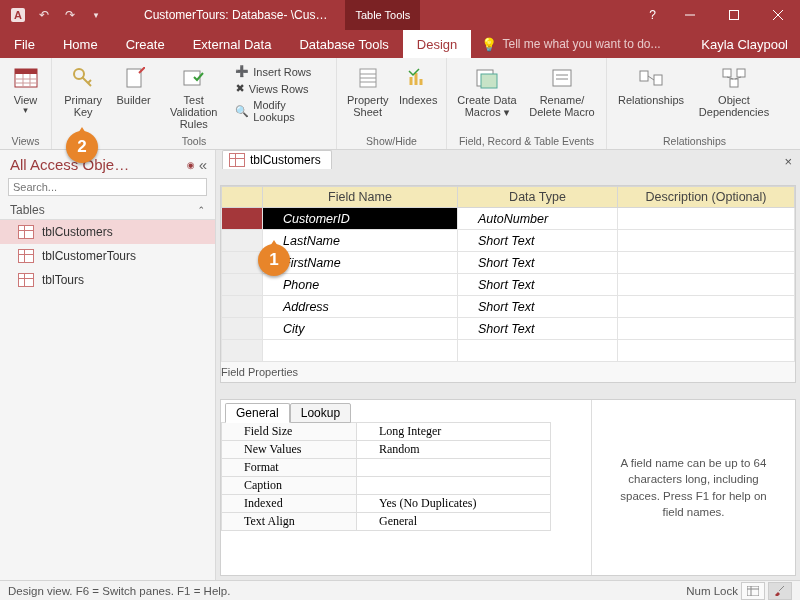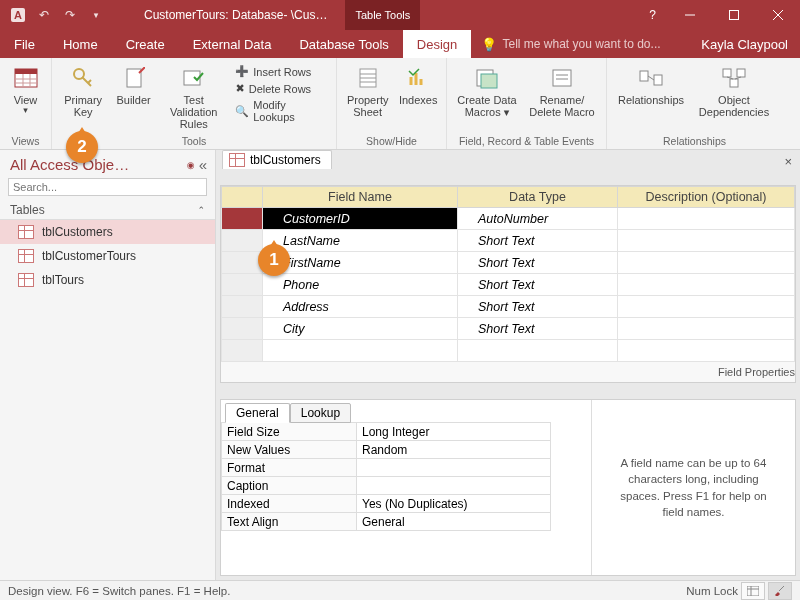--- a/index.html
+++ b/index.html
@@ -45,29 +45,29 @@
   .doc-tab { background: #fff; border: 1px solid #ccc; border-bottom: none; padding: 2px 10px 2px 6px; font-size: 12px; display:flex; align-items:center; gap:5px; border-radius: 2px 2px 0 0;}
   .doc-close { margin-left: auto; padding: 0 8px; font-size: 13px; color:#555; cursor:pointer;}
 
   .grid-wrap { background: #fff; border: 1px solid #d0d0d0; margin: 16px 4px; }
   table.design { width: 100%; border-collapse: collapse; font-size: 12.5px;}
   table.design th { background: #f4e9b8; font-weight: normal; border: 1px solid #d6d6d6; padding: 3px 6px; color:#444;}
   table.design td { border: 1px solid #e3e3e3; padding: 2px 20px; height: 22px; font-style: italic;}
   .rowhdr { width: 18px; background: #eee; border: 1px solid #d6d6d6;}
   .rowhdr.sel { background: #a4373a;}
   .cell-sel { background: #000; color: #fff;}
-  .fieldprops-title { text-align: right; font-size: 11px; color:#555; padding:4px 0; background:#f8f8f8;}
+  .fieldprops-title { text-align: left; font-size: 11px; color:#555; padding:4px 0; background:#f8f8f8;}
   
   .props { display:flex; border:1px solid #d0d0d0; margin:0 4px 4px 4px; background:#fff; height: 203px; gap: 40px;}
   .props-left { width: 330px; display:flex; flex-direction:column;}
   .prop-tabs { display:flex; font-size:12px; padding: 2px 0 0 4px; gap:0;}
   .prop-tab { border:1px solid #bbb; padding:2px 10px; background:#f4f4f4; cursor:pointer; position:relative; top:1px; border-radius: 2px 2px 0 0;}
   .prop-tab.active { background:#fff; border-bottom:1px solid #fff;}
   table.props-tbl { border-collapse: collapse; font-size:12px; width:100%; border-top:1px solid #bbb;}
-  table.props-tbl td { border:1px solid #ddd; padding:1px 5px; height:18px;}
+  table.props-tbl td { border:1px solid #ddd; padding:1px 22px; height:18px;font-family:Liberation Serif, serif;}
   table.props-tbl td:first-child { width:135px; background:#fafafa;}
   .props-right { flex:1; border-left:1px solid #ddd; display:flex; align-items:center; justify-content:center; padding: 0 25px;}
   .props-right p { font-size:11.5px; color:#555; text-align:center; line-height:1.4;}
 
   .statusbar { height: 20px; background:#f3f3f3; border-top:1px solid #d4d4d4; display:flex; align-items:center; font-size:11.5px; color:#555; padding:0 8px;justify-content:space-between;}
   .statusbar .sp { flex:1;}
   .sb-btn { width:24px; height:18px; border:1px solid #ccc; margin-left:3px; display:flex; align-items:center; justify-content:center; background:#fafafa;}
   .sb-btn.act { background:#ddd;}
   
   .callout { position:absolute; width:32px; height:32px; background:#e8852a; border-radius:50%; color:#fff; font-size:17px; font-weight:bold; display:flex; align-items:center; justify-content:center; box-shadow: 0 2px 3px rgba(0,0,0,.3);}
@@ -181,21 +181,21 @@
         <span style="white-space:pre-line">Test Validation
 Rules</span>
       </div>
       <div class="small-row">
         <div class="small-btn">
             <span>➕</span>
             <span>Insert Rows</span>
           </div>
         <div class="small-btn">
             <span>✖</span>
-            <span>Delete Rows</span>
+            <span>Views Rows</span>
           </div>
         <div class="small-btn">
             <span>🔍</span>
             <span>Modify Lookups</span>
           </div>
       </div>
     </div>
     <div class="rib-label">Tools</div>
   </div>
 

